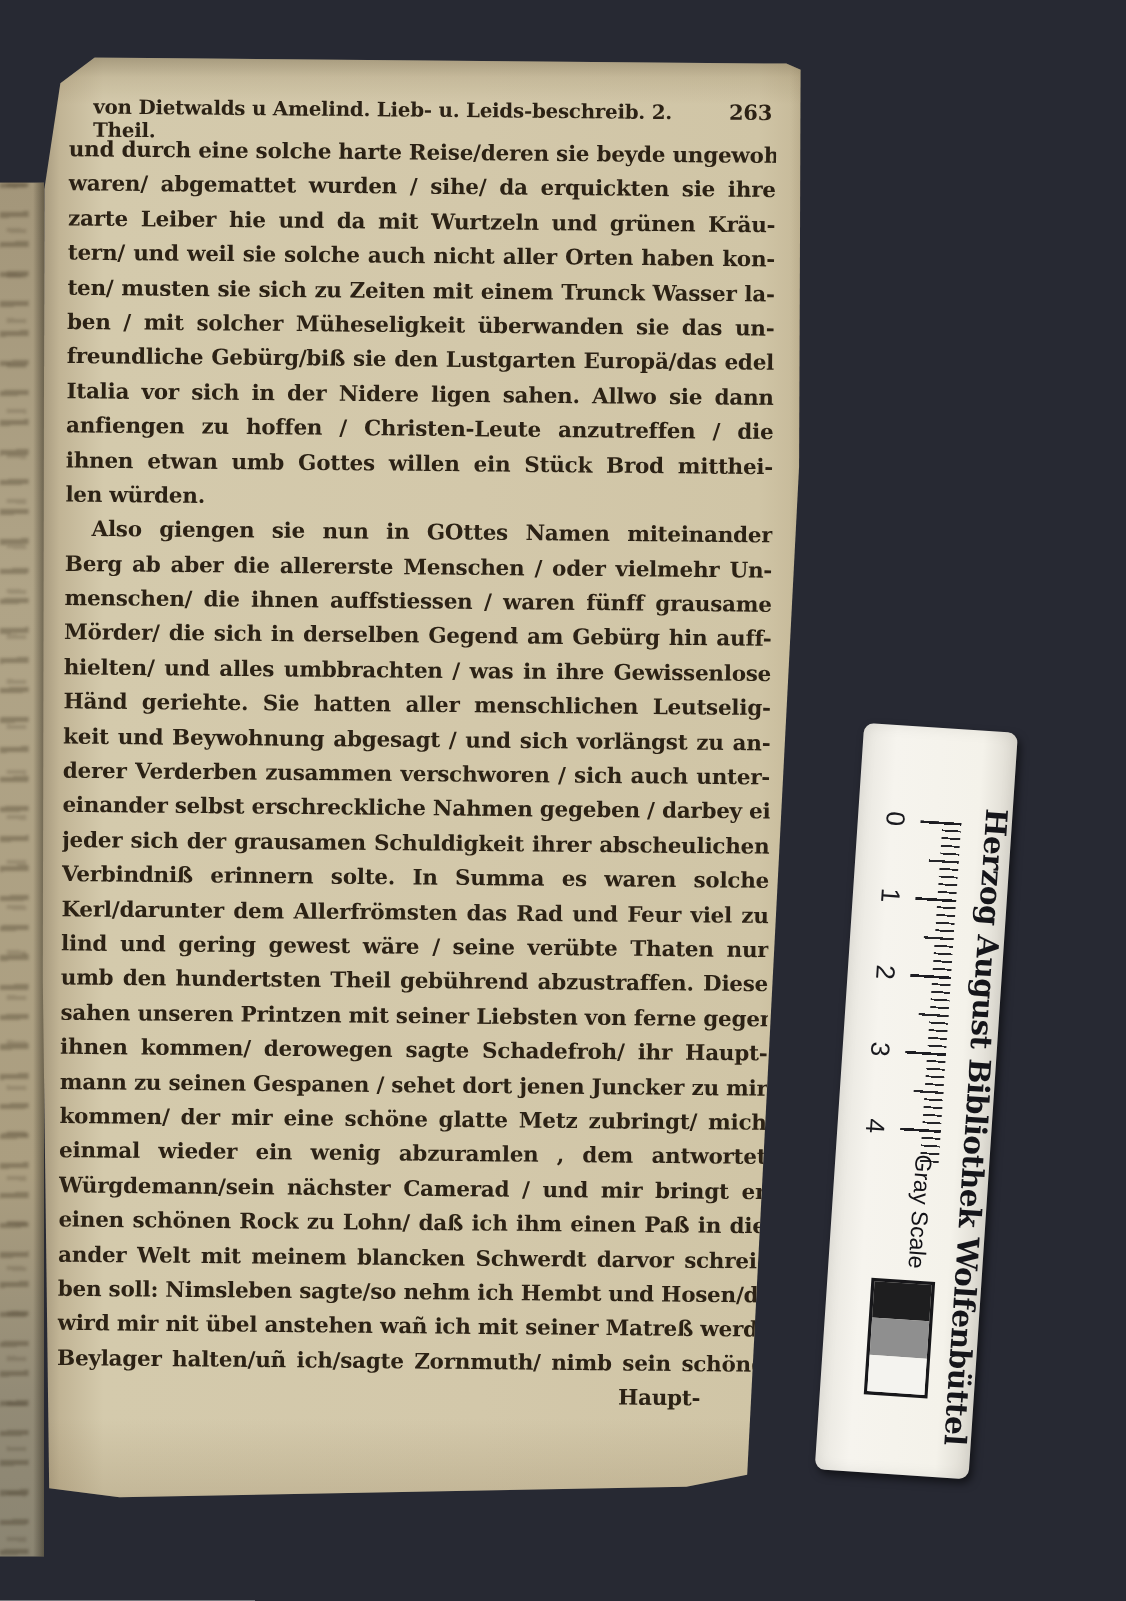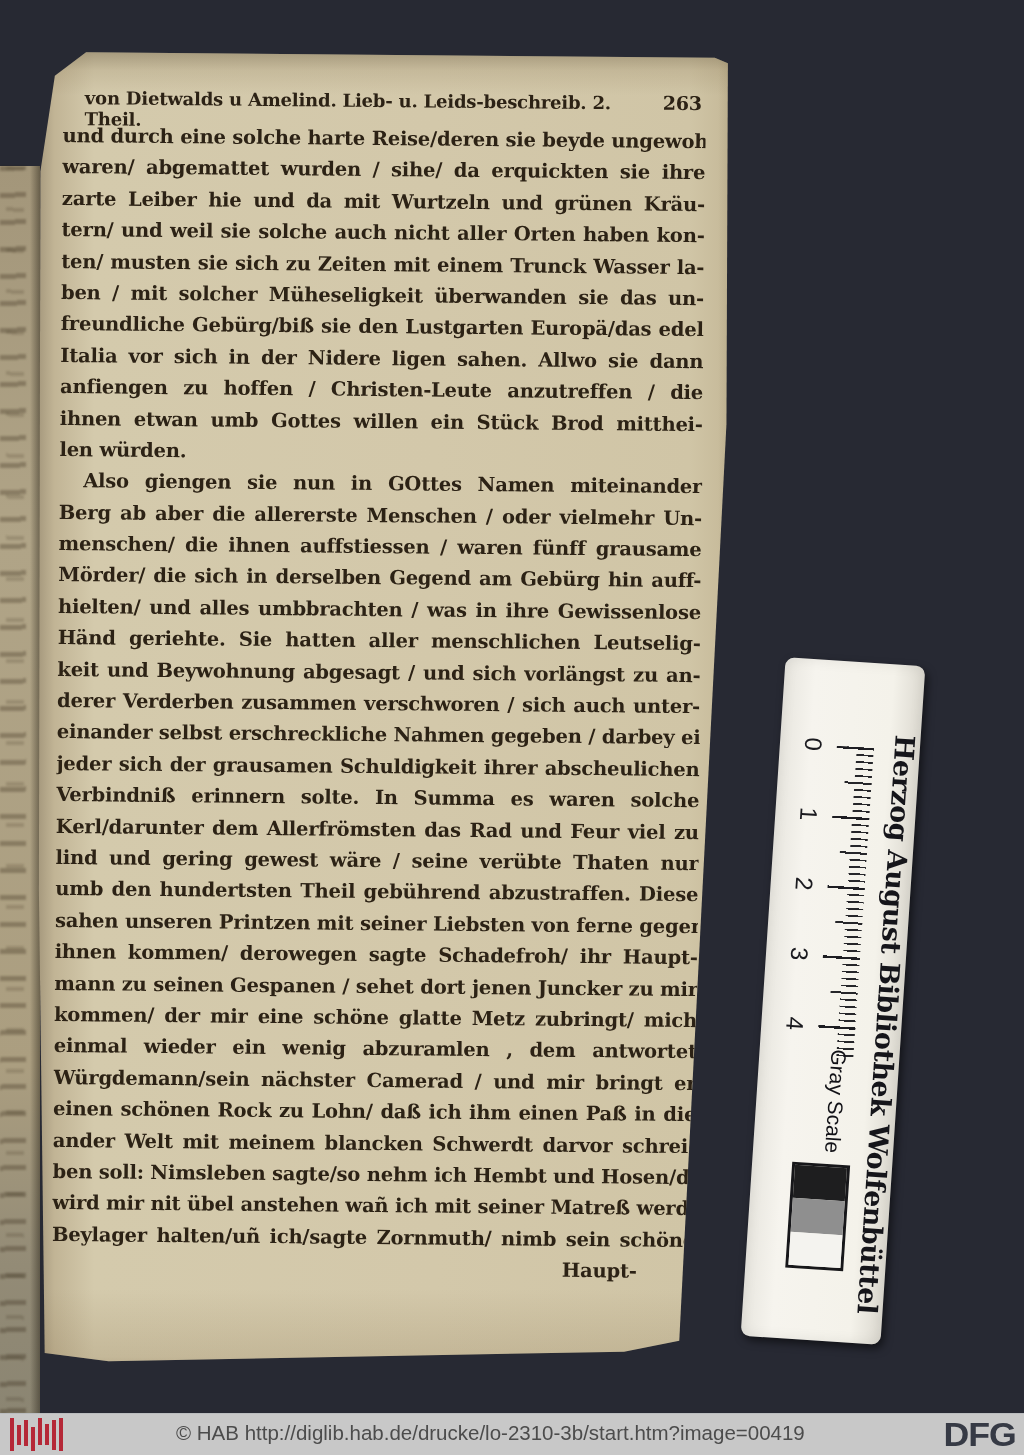--- a/index.html
+++ b/index.html
@@ -157,30 +157,14 @@
         </div>
       <div class="gs-label">Gray Scale</div>
       <div class="gs-patch">
         <div style="background: rgb(30, 30, 31);"></div>
         <div style="background: rgb(143, 143, 143);"></div>
         <div style="background: rgb(244, 243, 239);"></div>
       </div>
     </div>
   </div>
 
-  <div class="footer">
-    <svg class="hab-logo" width="58" height="35" viewBox="0 0 58 35">
-      <g fill="#b52837">
-        <rect x="1" y="1" width="4" height="33"></rect>
-        <rect x="8" y="8" width="4" height="20"></rect>
-        <rect x="15" y="3" width="4" height="26"></rect>
-        <rect x="22" y="10" width="4" height="24"></rect>
-        <rect x="29" y="1" width="4" height="27"></rect>
-        <rect x="36" y="7" width="4" height="21"></rect>
-        <rect x="43" y="3" width="4" height="30"></rect>
-        <rect x="50" y="1" width="4" height="33"></rect>
-      </g>
-    </svg>
-    <div class="copyright">© HAB http://diglib.hab.de/drucke/lo-2310-3b/start.htm?image=00419</div>
-    <div class="dfg">DFG</div>
-  </div>
 
 </div>
 
 </body></html>

